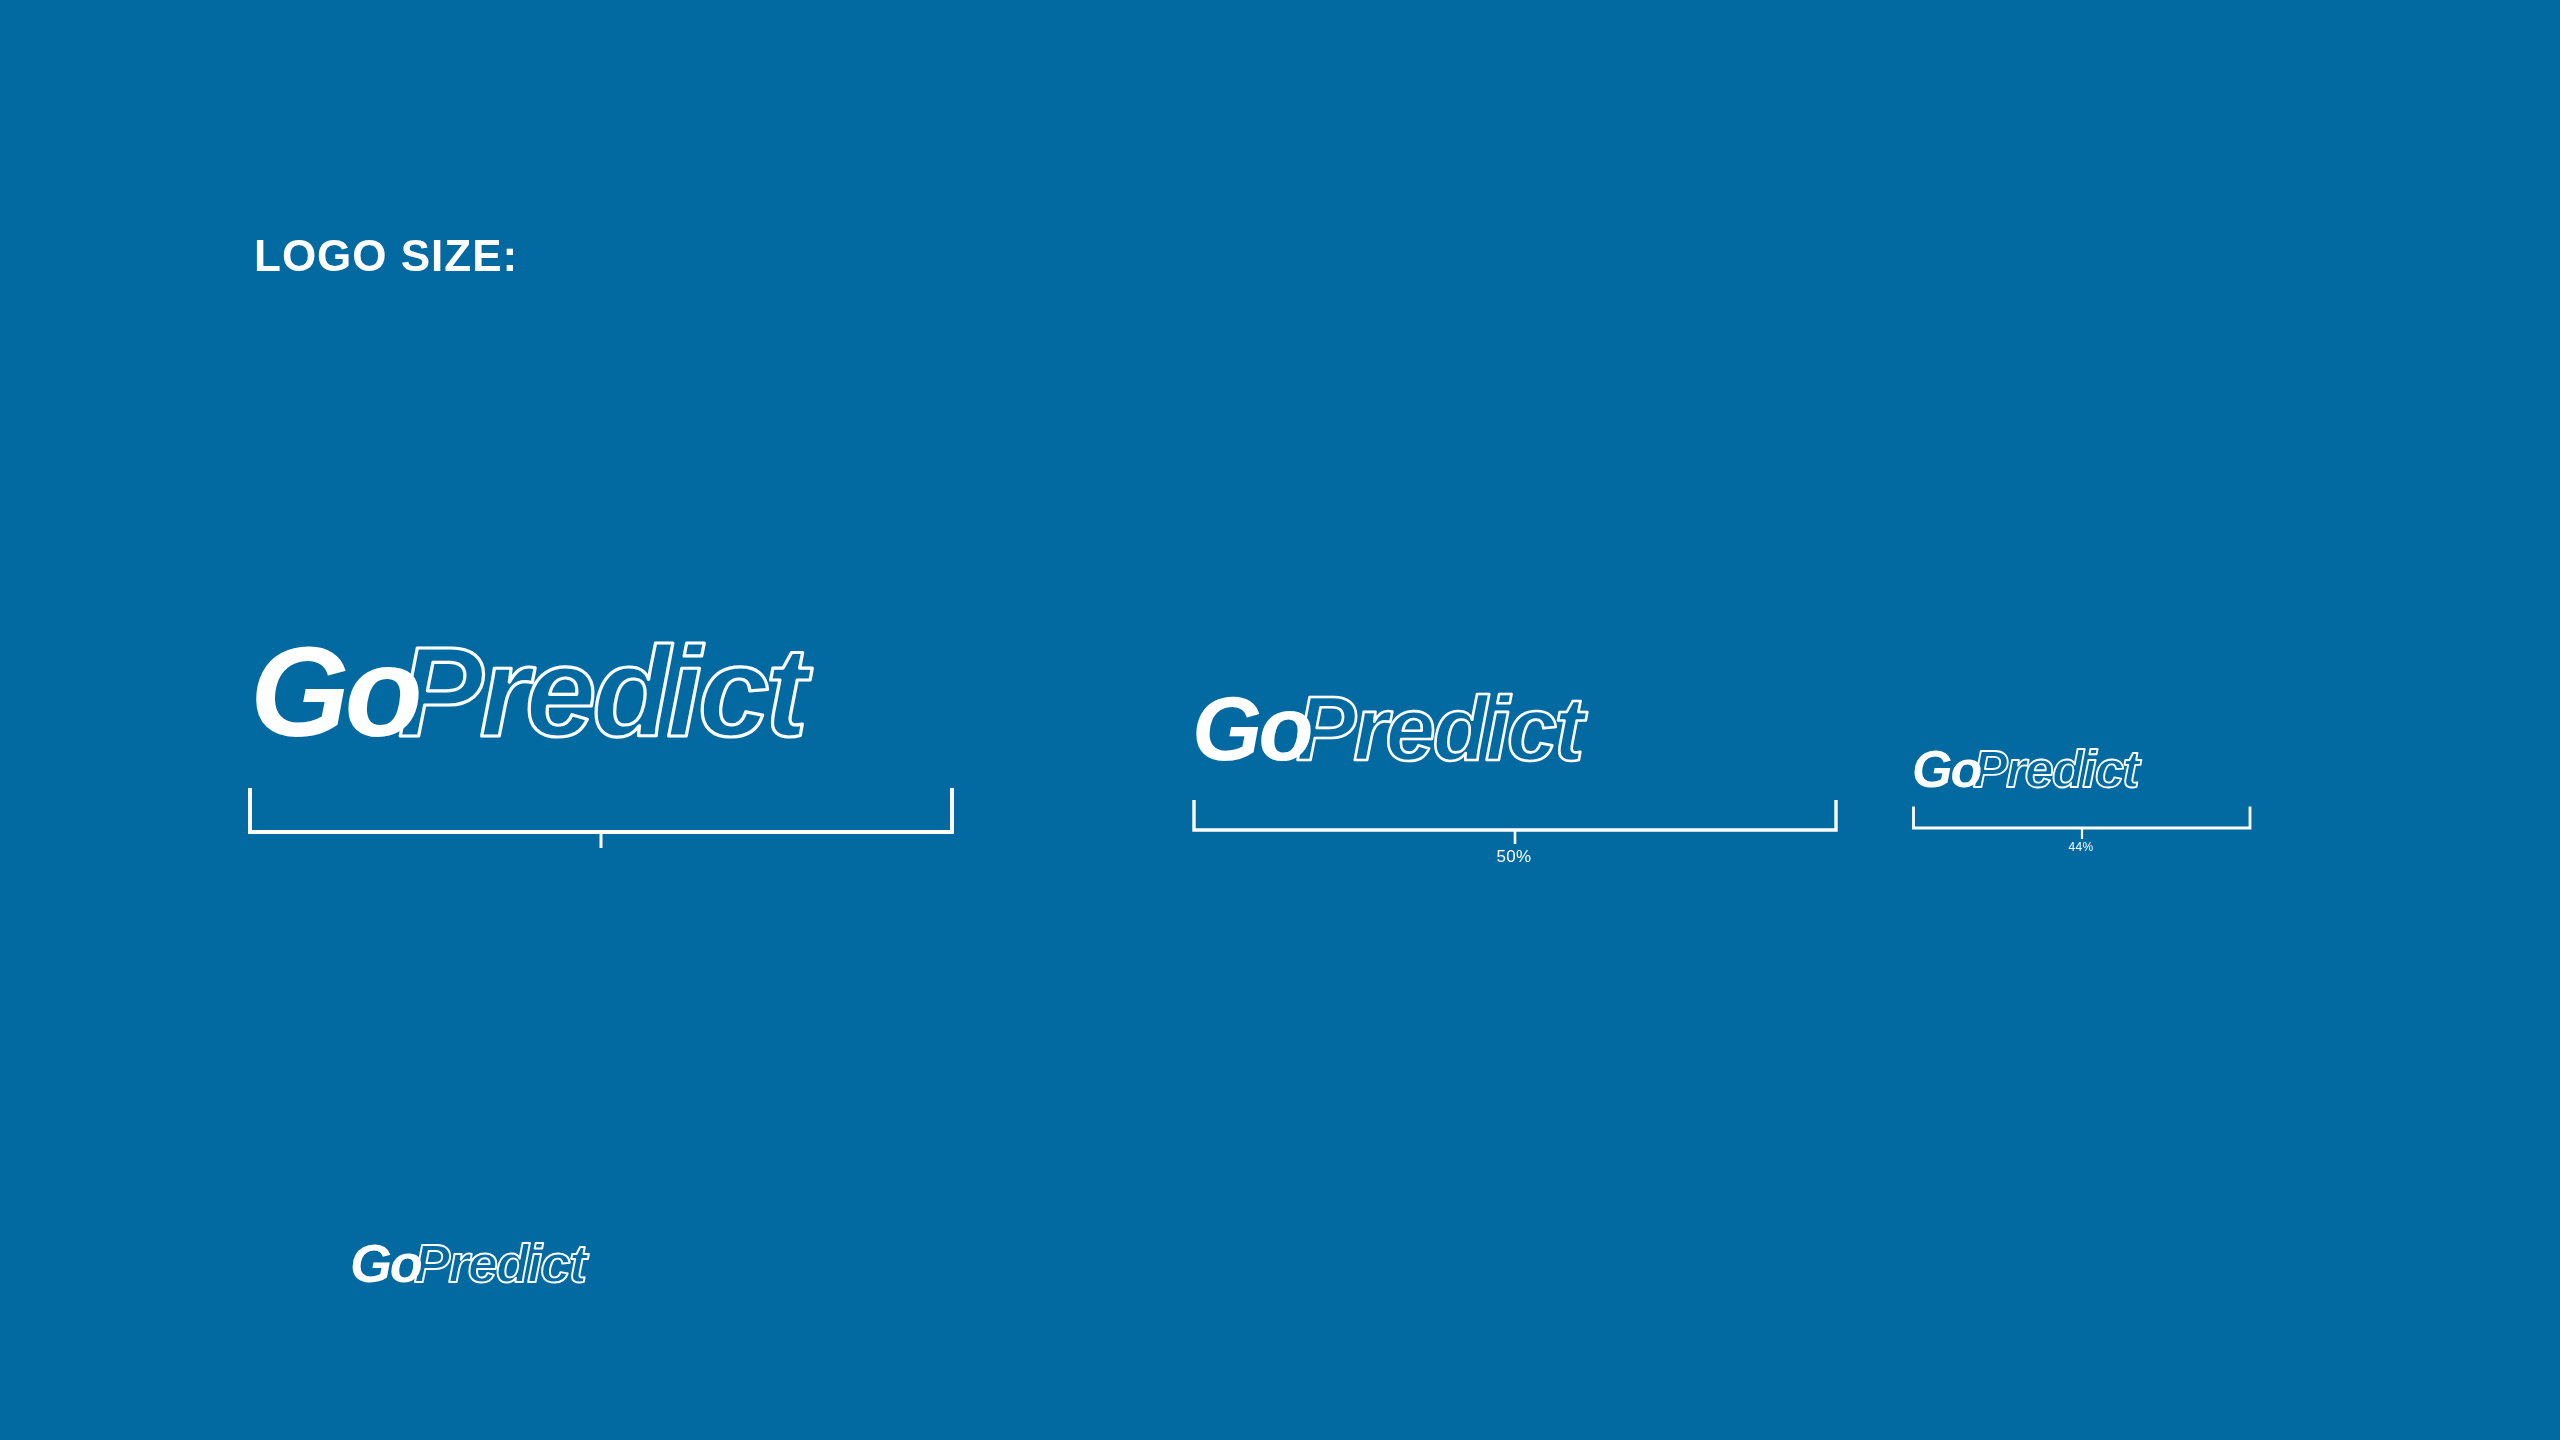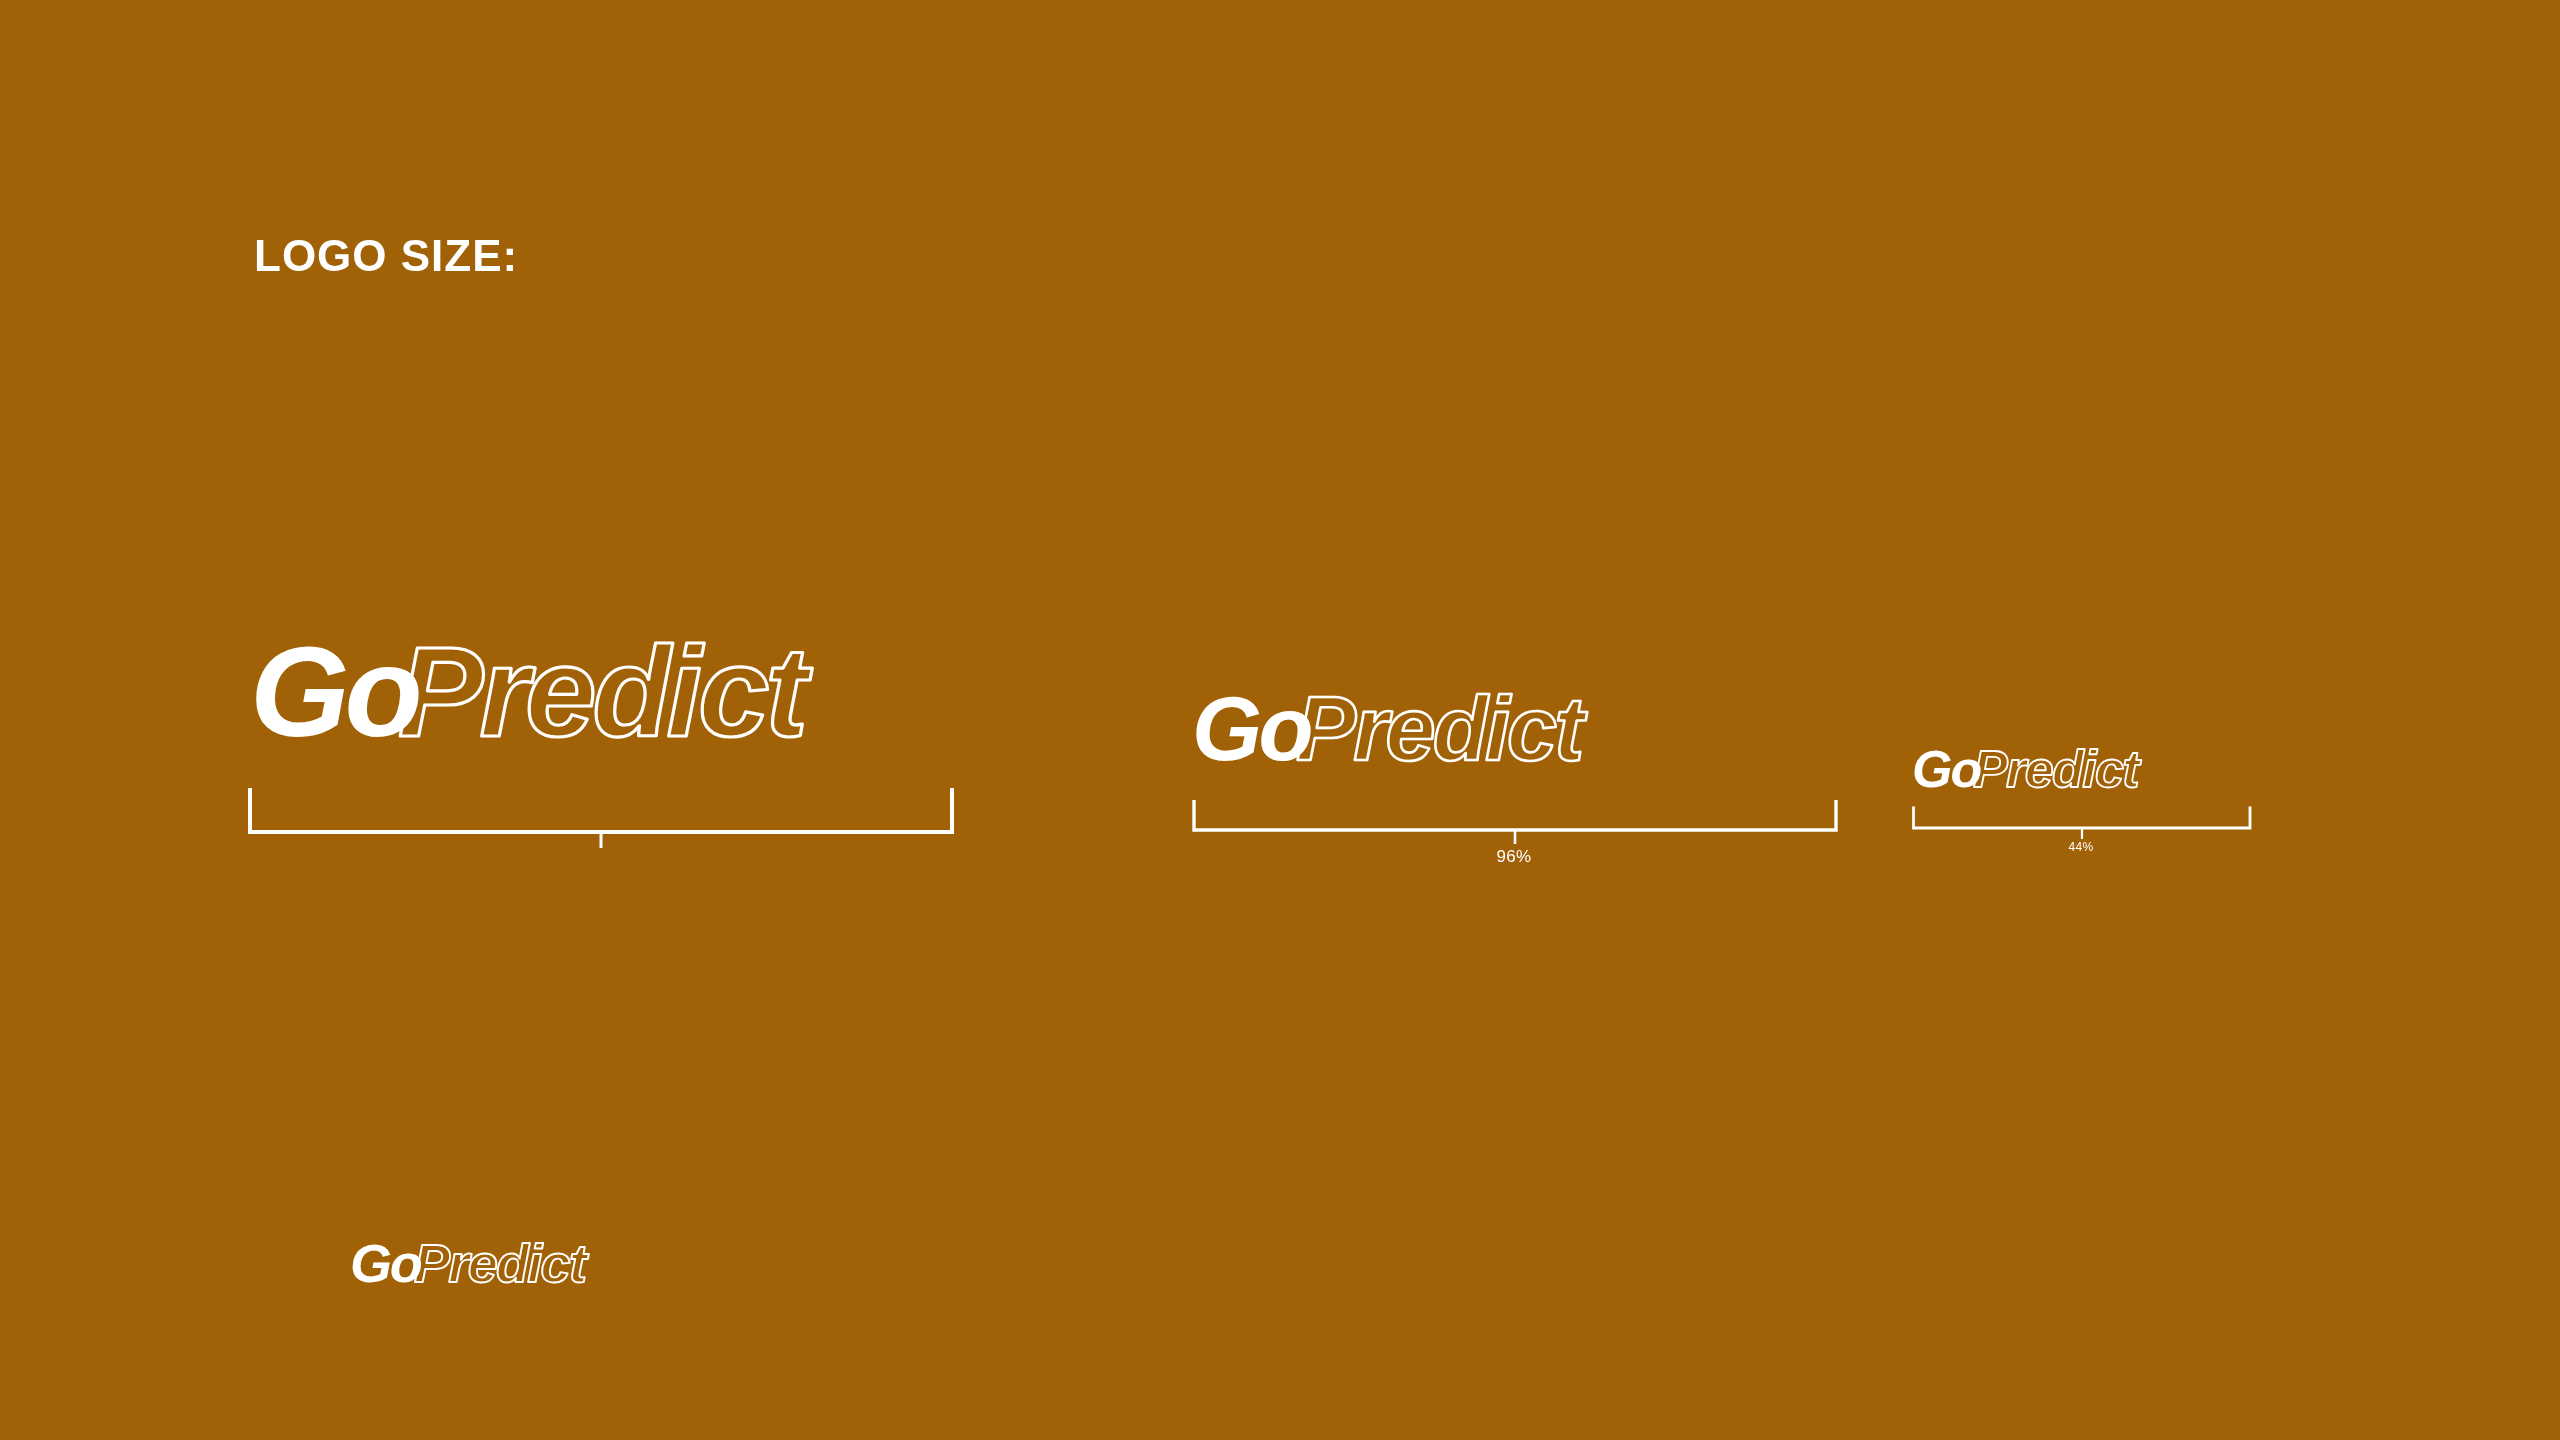--- a/index.html
+++ b/index.html
@@ -68,21 +68,21 @@
     text-align: center;
     -webkit-font-smoothing: antialiased;
   }
   #label-100 { left: 0; top: 74px; width: 704px; font-size: 25px; letter-spacing: 0.5px; }
   #label-50  { left: 0; top: 50px; width: 644px; font-size: 17px; letter-spacing: 0.4px; }
   #label-25  { left: 0; top: 36px; width: 338px; font-size: 12px; letter-spacing: 0.3px; }
 </style>
 </head>
 <body>
 
-<div id="page" style="background: #a16207;">
+<div id="page" style="background: #0369a1;">
 
   <div id="page-title">LOGO SIZE:</div>
 
   <div class="logo-lockup" id="lockup-100">
     <svg width="700" height="130" viewBox="0 0 700 130" role="img">
       <text x="0" y="98" font-family="Liberation Sans, sans-serif" font-size="128" font-weight="bold" font-style="italic" letter-spacing="-5" fill="#ffffff" stroke="none">Go</text>
       <text x="148" y="98" font-family="Liberation Sans, sans-serif" font-size="128" font-weight="bold" font-style="italic" letter-spacing="-4" fill="none" stroke="#ffffff" stroke-width="3.2" stroke-linejoin="round">Predict</text>
     </svg>
   </div>
 
@@ -100,21 +100,21 @@
       <text x="0" y="70" font-family="Liberation Sans, sans-serif" font-size="90" font-weight="bold" font-style="italic" letter-spacing="-3.5" fill="#ffffff" stroke="none">Go</text>
       <text x="104" y="70" font-family="Liberation Sans, sans-serif" font-size="90" font-weight="bold" font-style="italic" letter-spacing="-2.8" fill="none" stroke="#ffffff" stroke-width="2.6" stroke-linejoin="round">Predict</text>
     </svg>
   </div>
 
   <div class="measure" id="measure-50">
     <svg width="646" height="46" viewBox="0 0 646 46">
       <path d="M 2 2 L 2 32 L 644 32 L 644 2" fill="none" stroke="#ffffff" stroke-width="3.4"></path>
       <line x1="323" y1="32" x2="323" y2="46" stroke="#ffffff" stroke-width="2.6"></line>
     </svg>
-    <div class="measure-label" id="label-50">96%</div>
+    <div class="measure-label" id="label-50">50%</div>
   </div>
 
   <div class="logo-lockup" id="lockup-25">
     <svg width="350" height="56" viewBox="0 0 350 56" role="img">
       <text x="0" y="42" font-family="Liberation Sans, sans-serif" font-size="52" font-weight="bold" font-style="italic" letter-spacing="-2" fill="#ffffff" stroke="none">Go</text>
       <text x="61" y="42" font-family="Liberation Sans, sans-serif" font-size="52" font-weight="bold" font-style="italic" letter-spacing="-1.6" fill="none" stroke="#ffffff" stroke-width="1.8" stroke-linejoin="round">Predict</text>
     </svg>
   </div>
 
   <div class="measure" id="measure-25">

